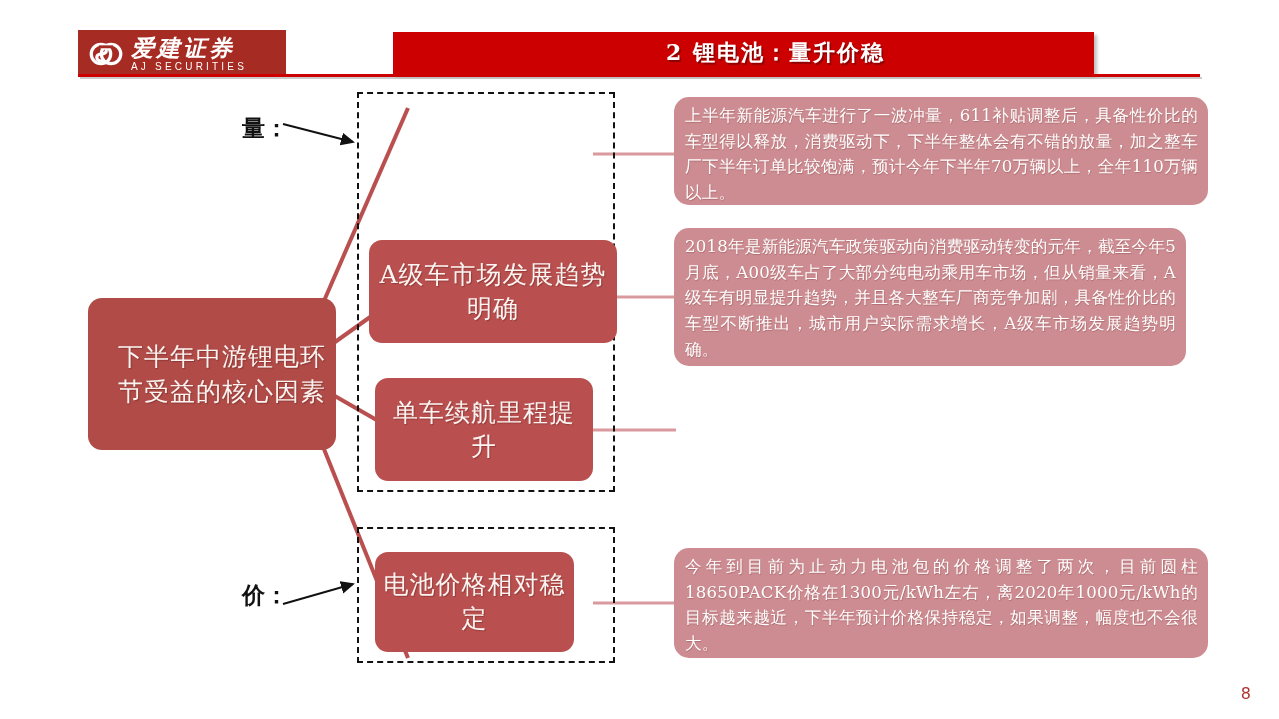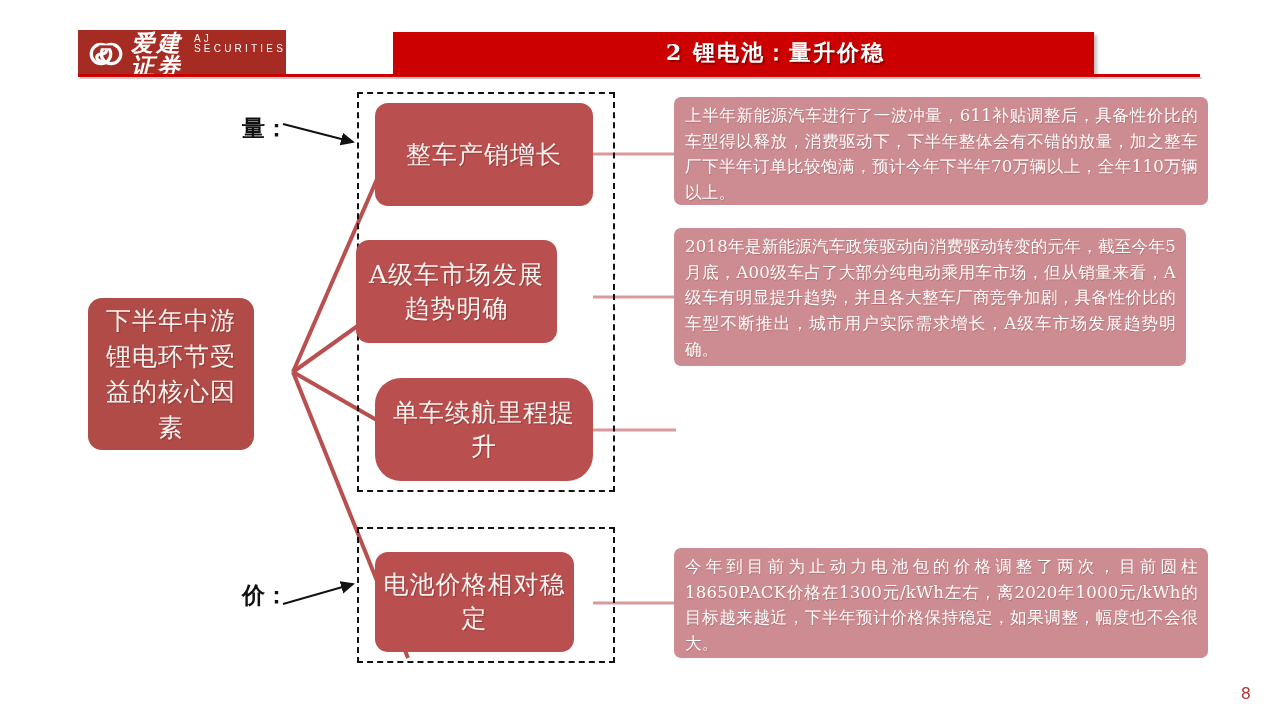--- a/index.html
+++ b/index.html
@@ -30,21 +30,21 @@
     padding-left: 10px;
     box-sizing: border-box;
   }
   .logo-mark {
     width: 36px; height: 36px;
     flex: 0 0 auto;
     margin-right: 7px;
   }
   .logo-text {
     display: flex;
-    flex-direction: row;
+    flex-direction: column;
     justify-content: center;
     line-height: 1;
   }
   .logo-cn {
     color: #ffffff;
     font-size: 23px;
     font-weight: bold;
     letter-spacing: 3px;
     font-family: "DejaVu Serif", "Liberation Serif", serif;
     font-style: italic;
@@ -89,27 +89,27 @@
     position: absolute;
     left: 80px; top: 77px;
     width: 1122px; height: 2px;
     background: rgba(140,140,140,0.45);
   }
 
   
   .main-node {
     position: absolute;
     left: 88px; top: 298px;
-    width: 166px; height: 152px;
+    width: 248px; height: 152px;
     background: #B04B47;
     border-radius: 14px;
     display: flex;
     align-items: center;
     justify-content: center;
-    text-align: center;
+    text-align: right;
     color: #FAF3F0;
     font-size: 25px;
     line-height: 1.42;
     font-family: "DejaVu Serif", "Liberation Serif", serif;
     letter-spacing: 1px;
     padding: 0 10px;
     box-sizing: border-box;
     text-shadow: 1px 1px 1px rgba(80,20,20,0.35);
   }
 
@@ -134,29 +134,29 @@
     color: #FBF4F1;
     font-size: 25px;
     line-height: 1.35;
     font-family: "DejaVu Serif", "Liberation Serif", serif;
     letter-spacing: 1px;
     padding: 0 8px;
     box-sizing: border-box;
     text-shadow: 1px 1px 1px rgba(80,20,20,0.35);
   }
   #topic-0 { left: 375px; top: 103px; width: 218px; height: 103px; }
-  #topic-1 { left: 356px; top: 240px; width: 201px; height: 103px; }
-  #topic-2 { left: 375px; top: 378px; width: 218px; height: 103px; border-radius: 26px; }
+  #topic-1 { left: 369px; top: 240px; width: 248px; height: 103px; }
+  #topic-2 { left: 375px; top: 378px; width: 218px; height: 103px; }
   #topic-3 { left: 375px; top: 552px; width: 199px; height: 100px; }
 
   
   .desc-box {
     position: absolute;
     background: #CC8C91;
-    border-radius: 7px;
+    border-radius: 15px;
     color: #FFFFFF;
     font-size: 16.6px;
     line-height: 1.55;
     font-family: "DejaVu Serif", "Liberation Serif", serif;
     letter-spacing: 0.2px;
     padding: 6px 10px 6px 11px;
     box-sizing: border-box;
     text-align: justify;
     text-justify: inter-ideograph;
     text-shadow: 0.6px 0.6px 0.7px rgba(130,60,60,0.35);
@@ -248,21 +248,20 @@
   </svg>
 
   <div class="dash-box" id="dash-top"></div>
   <div class="dash-box" id="dash-bottom"></div>
 
   <div class="main-node">下半年中游锂电环节受益的核心因素</div>
 
   <div class="side-label" id="label-liang">量：</div>
   <div class="side-label" id="label-jia">价：</div>
 
-  <div class="topic-box" id="topic-0">整车产销增长</div>
   <div class="topic-box" id="topic-1">A级车市场发展趋势明确</div>
   <div class="topic-box" id="topic-2">单车续航里程提升</div>
   <div class="topic-box" id="topic-3">电池价格相对稳定</div>
 
   <div class="desc-box" id="desc-0">上半年新能源汽车进行了一波冲量，611补贴调整后，具备性价比的车型得以释放，消费驱动下，下半年整体会有不错的放量，加之整车厂下半年订单比较饱满，预计今年下半年70万辆以上，全年110万辆以上。</div>
   <div class="desc-box" id="desc-1">2018年是新能源汽车政策驱动向消费驱动转变的元年，截至今年5月底，A00级车占了大部分纯电动乘用车市场，但从销量来看，A级车有明显提升趋势，并且各大整车厂商竞争加剧，具备性价比的车型不断推出，城市用户实际需求增长，A级车市场发展趋势明确。</div>
   <div class="desc-box" id="desc-3">今年到目前为止动力电池包的价格调整了两次，目前圆柱18650PACK价格在1300元/kWh左右，离2020年1000元/kWh的目标越来越近，下半年预计价格保持稳定，如果调整，幅度也不会很大。</div>
 
   <div class="page-number">8</div>
 

